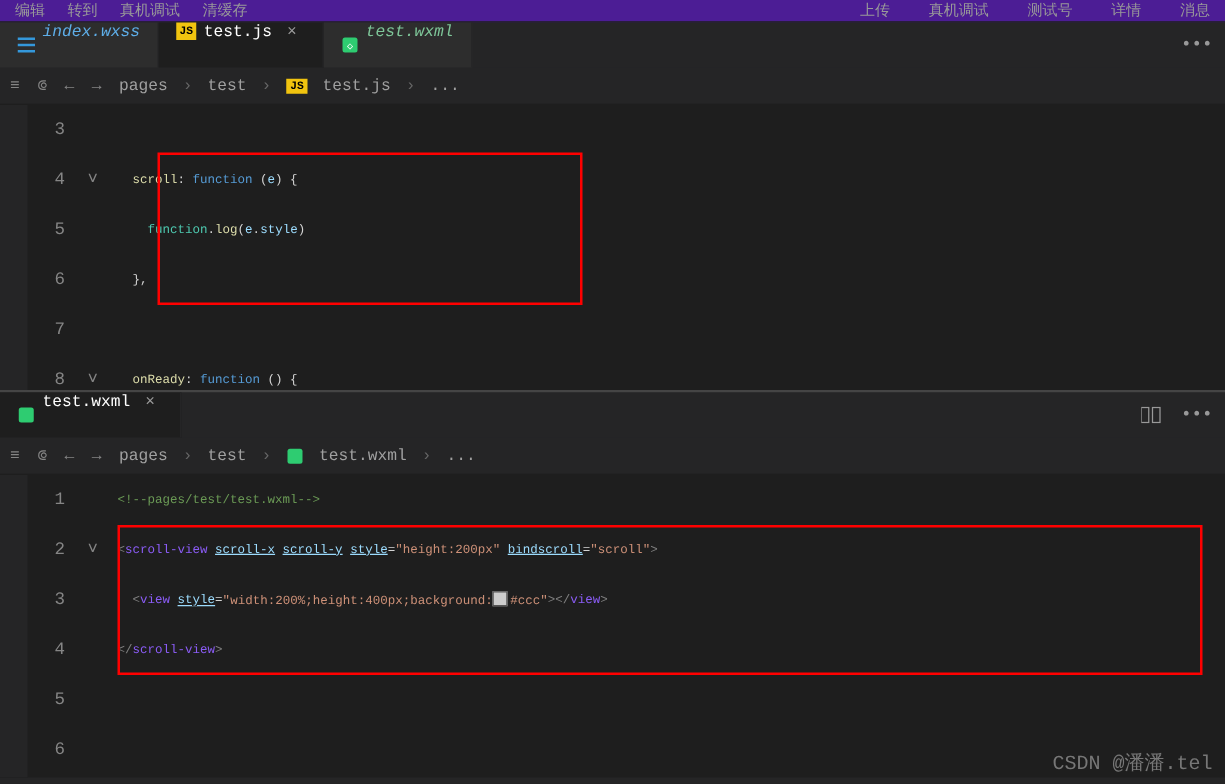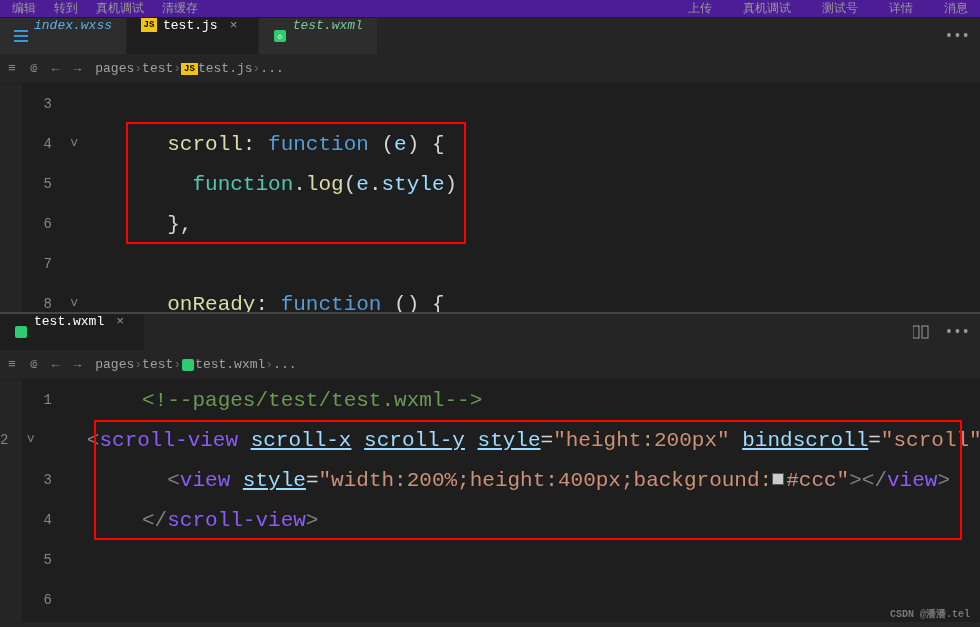--- a/index.html
+++ b/index.html
@@ -58,21 +58,21 @@
     height: 30px;
     background: #252526;
     display: flex;
     align-items: center;
     padding: 0 8px;
     gap: 14px;
     color: #858585;
     font-size: 13px;
     border-bottom: 1px solid #1e1e1e;
   }
-  .breadcrumb { display:flex; align-items:center; gap:0; color:#a0a0a0;}
+  .breadcrumb { display:flex; align-items:center; gap:12px; color:#a0a0a0;}
   .breadcrumb .sep { color:#666; }
   .editor {
     background: #1e1e1e;
     position: relative;
     overflow: hidden;
   }
   .gutter-strip { position:absolute; left:0; top:0; bottom:0; width:22px; background:#252526; }
   .line {
     display: flex;
     align-items: center;
@@ -81,21 +81,21 @@
   .lineno {
     width: 70px;
     text-align: right;
     padding-right: 18px;
     color: #858585;
     font-size: 14px;
     position:relative;
     z-index:2;
   }
   .fold-col { width:20px; color:#858585; position:relative; z-index:2;}
-  .code { white-space: pre; font-size:21px; padding-left:4px; position:relative; z-index:2;margin-left:48px;}
+  .code { white-space: pre; font-size:10px; padding-left:4px; position:relative; z-index:2;}
   .tok-key { color:#569cd6; }
   .tok-name{ color:#dcdcaa; }
   .tok-param{ color:#9cdcfe; }
   .tok-obj { color:#4ec9b0; }
   .tok-str { color:#ce9178; }
   .tok-pun { color:#d4d4d4; }
   .tok-cmt { color:#6a9955;text-align:right; }
   .tok-tag { color:#808080; }
   .tok-eltag { color:#8b5cf6; }
   .tok-attr{ color:#9cdcfe;text-decoration:underline; }
@@ -103,21 +103,21 @@
   .redbox {
     position: absolute;
     border: 2px solid #ff0000;
     pointer-events: none;
     z-index: 5;
   }
   .pane-split { height:2px; background:#454545; }
   .pane2-tabbar { height:36px; background:#252526; display:flex; align-items:stretch; position:relative;}
   .pane2-actions { position:absolute; right:10px; top:0; height:36px; display:flex; align-items:center; gap:16px; color:#999;}
   .watermark {
-    position:absolute; right:10px; bottom:6px; color:#777; font-size:10px; z-index:10;font-weight:bold;
+    position:absolute; right:10px; bottom:6px; color:#777; font-size:16px; z-index:10;
   }
   .color-swatch {
     display:inline-block; width:12px; height:12px; background:#ccc; border:1px solid #555; vertical-align:middle; margin:0 2px 2px 0;
   }
   svg { display:block; }
 </style>
 </head>
 <body>
 
 <div class="menubar">

